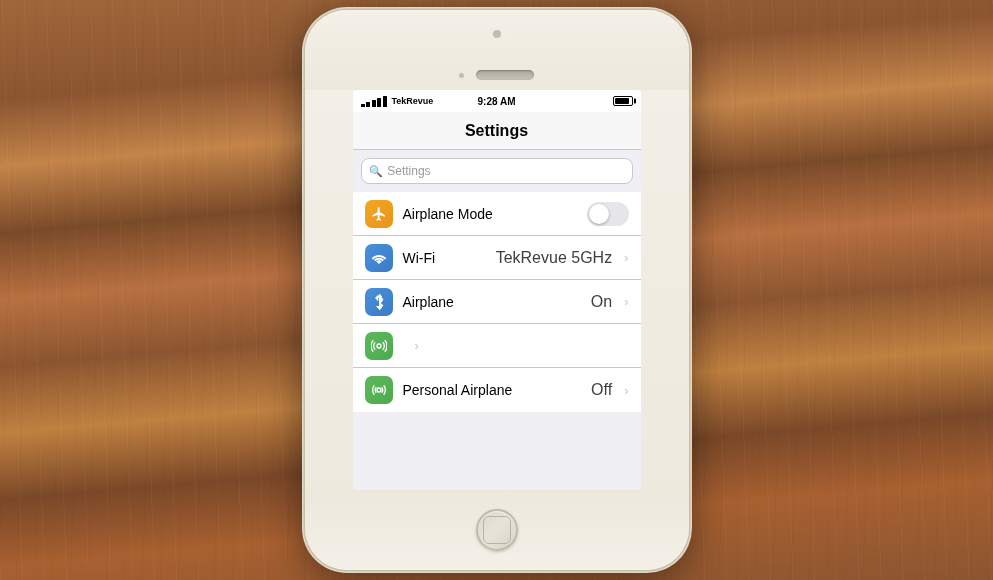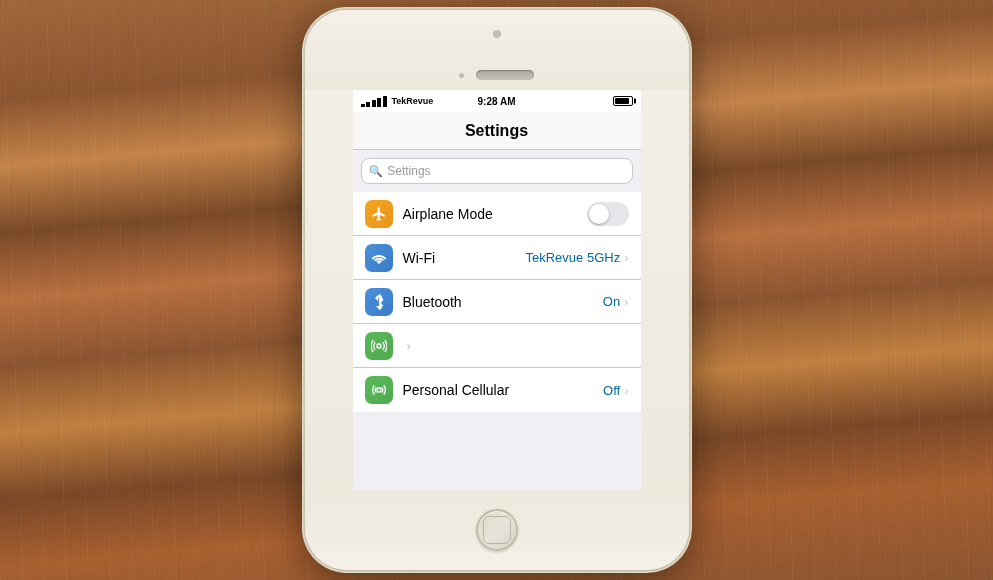--- a/index.html
+++ b/index.html
@@ -281,23 +281,23 @@
       font-size: 15px;
     }
 
     .item-label {
       font-size: 14px;
       color: #000;
       flex: 1;
     }
 
     .item-value {
-      font-size: 13px;
-      color: #0369a1;
-      margin-right: 4px;
+      font-size: 16px;
+      color: #404040;
+      margin-right: 12px;
     }
 
     .chevron {
       color: #c7c7cc;
       font-size: 13px;
       font-weight: 300;
     }
 
     
     .toggle {
@@ -442,21 +442,21 @@
 
         <div class="settings-item">
           <div class="item-icon icon-bluetooth">
             <svg class="bt-svg" viewBox="0 0 14 20" fill="white">
               <path d="M11.5 6L7 1.5V9L11.5 6zm0 8L7 18.5V11L11.5 14zM3 5l4-4v6l4-4-4-4v6L3 5zm0 10l4 4v-6l4 4-4 4v-6L3 15z"></path>
               <path d="M6 1L2 5l4 4V1zm0 14l-4 4 4-4zm2-10.5l4 4-4 4V4.5zm0 11l4-4-4 4z"></path>
               <path d="M5.5 1.5l6 5-6 5V1.5zm0 7l6 5-6 5V8.5z" opacity="0"></path>
               <path d="M7 1L12.5 6.5 7 12V1zm0 8L12.5 14.5 7 20V9z"></path>
             </svg>
           </div>
-          <span class="item-label">Bluetooth</span>
+          <span class="item-label">Airplane</span>
           <span class="item-value">On</span>
           <span class="chevron">›</span>
         </div>
 
         <div class="settings-item">
           <div class="item-icon icon-cellular">
             <svg class="cellular-svg" viewBox="0 0 24 24" fill="none" stroke="white" stroke-width="2">
               <circle cx="12" cy="12" r="3"></circle>
               <path d="M6.3 6.3C4.8 7.8 4 9.8 4 12s.8 4.2 2.3 5.7"></path>
               <path d="M17.7 6.3C19.2 7.8 20 9.8 20 12s-.8 4.2-2.3 5.7"></path>
@@ -471,21 +471,21 @@
         <div class="settings-item" style="border-bottom:none;">
           <div class="item-icon icon-hotspot">
             <svg class="hotspot-svg" viewBox="0 0 24 24" fill="none" stroke="white" stroke-width="2">
               <circle cx="12" cy="12" r="3"></circle>
               <path d="M8 8c-2.2 2.2-2.2 5.8 0 8"></path>
               <path d="M16 8c2.2 2.2 2.2 5.8 0 8"></path>
               <path d="M5 5C1.7 8.3 1.7 15.7 5 19"></path>
               <path d="M19 5c3.3 3.3 3.3 10.7 0 14"></path>
             </svg>
           </div>
-          <span class="item-label">Personal Cellular</span>
+          <span class="item-label">Personal Airplane</span>
           <span class="item-value">Off</span>
           <span class="chevron">›</span>
         </div>
 
       </div>
     </div>
 
   </div>
 
   <div class="phone-bottom">

